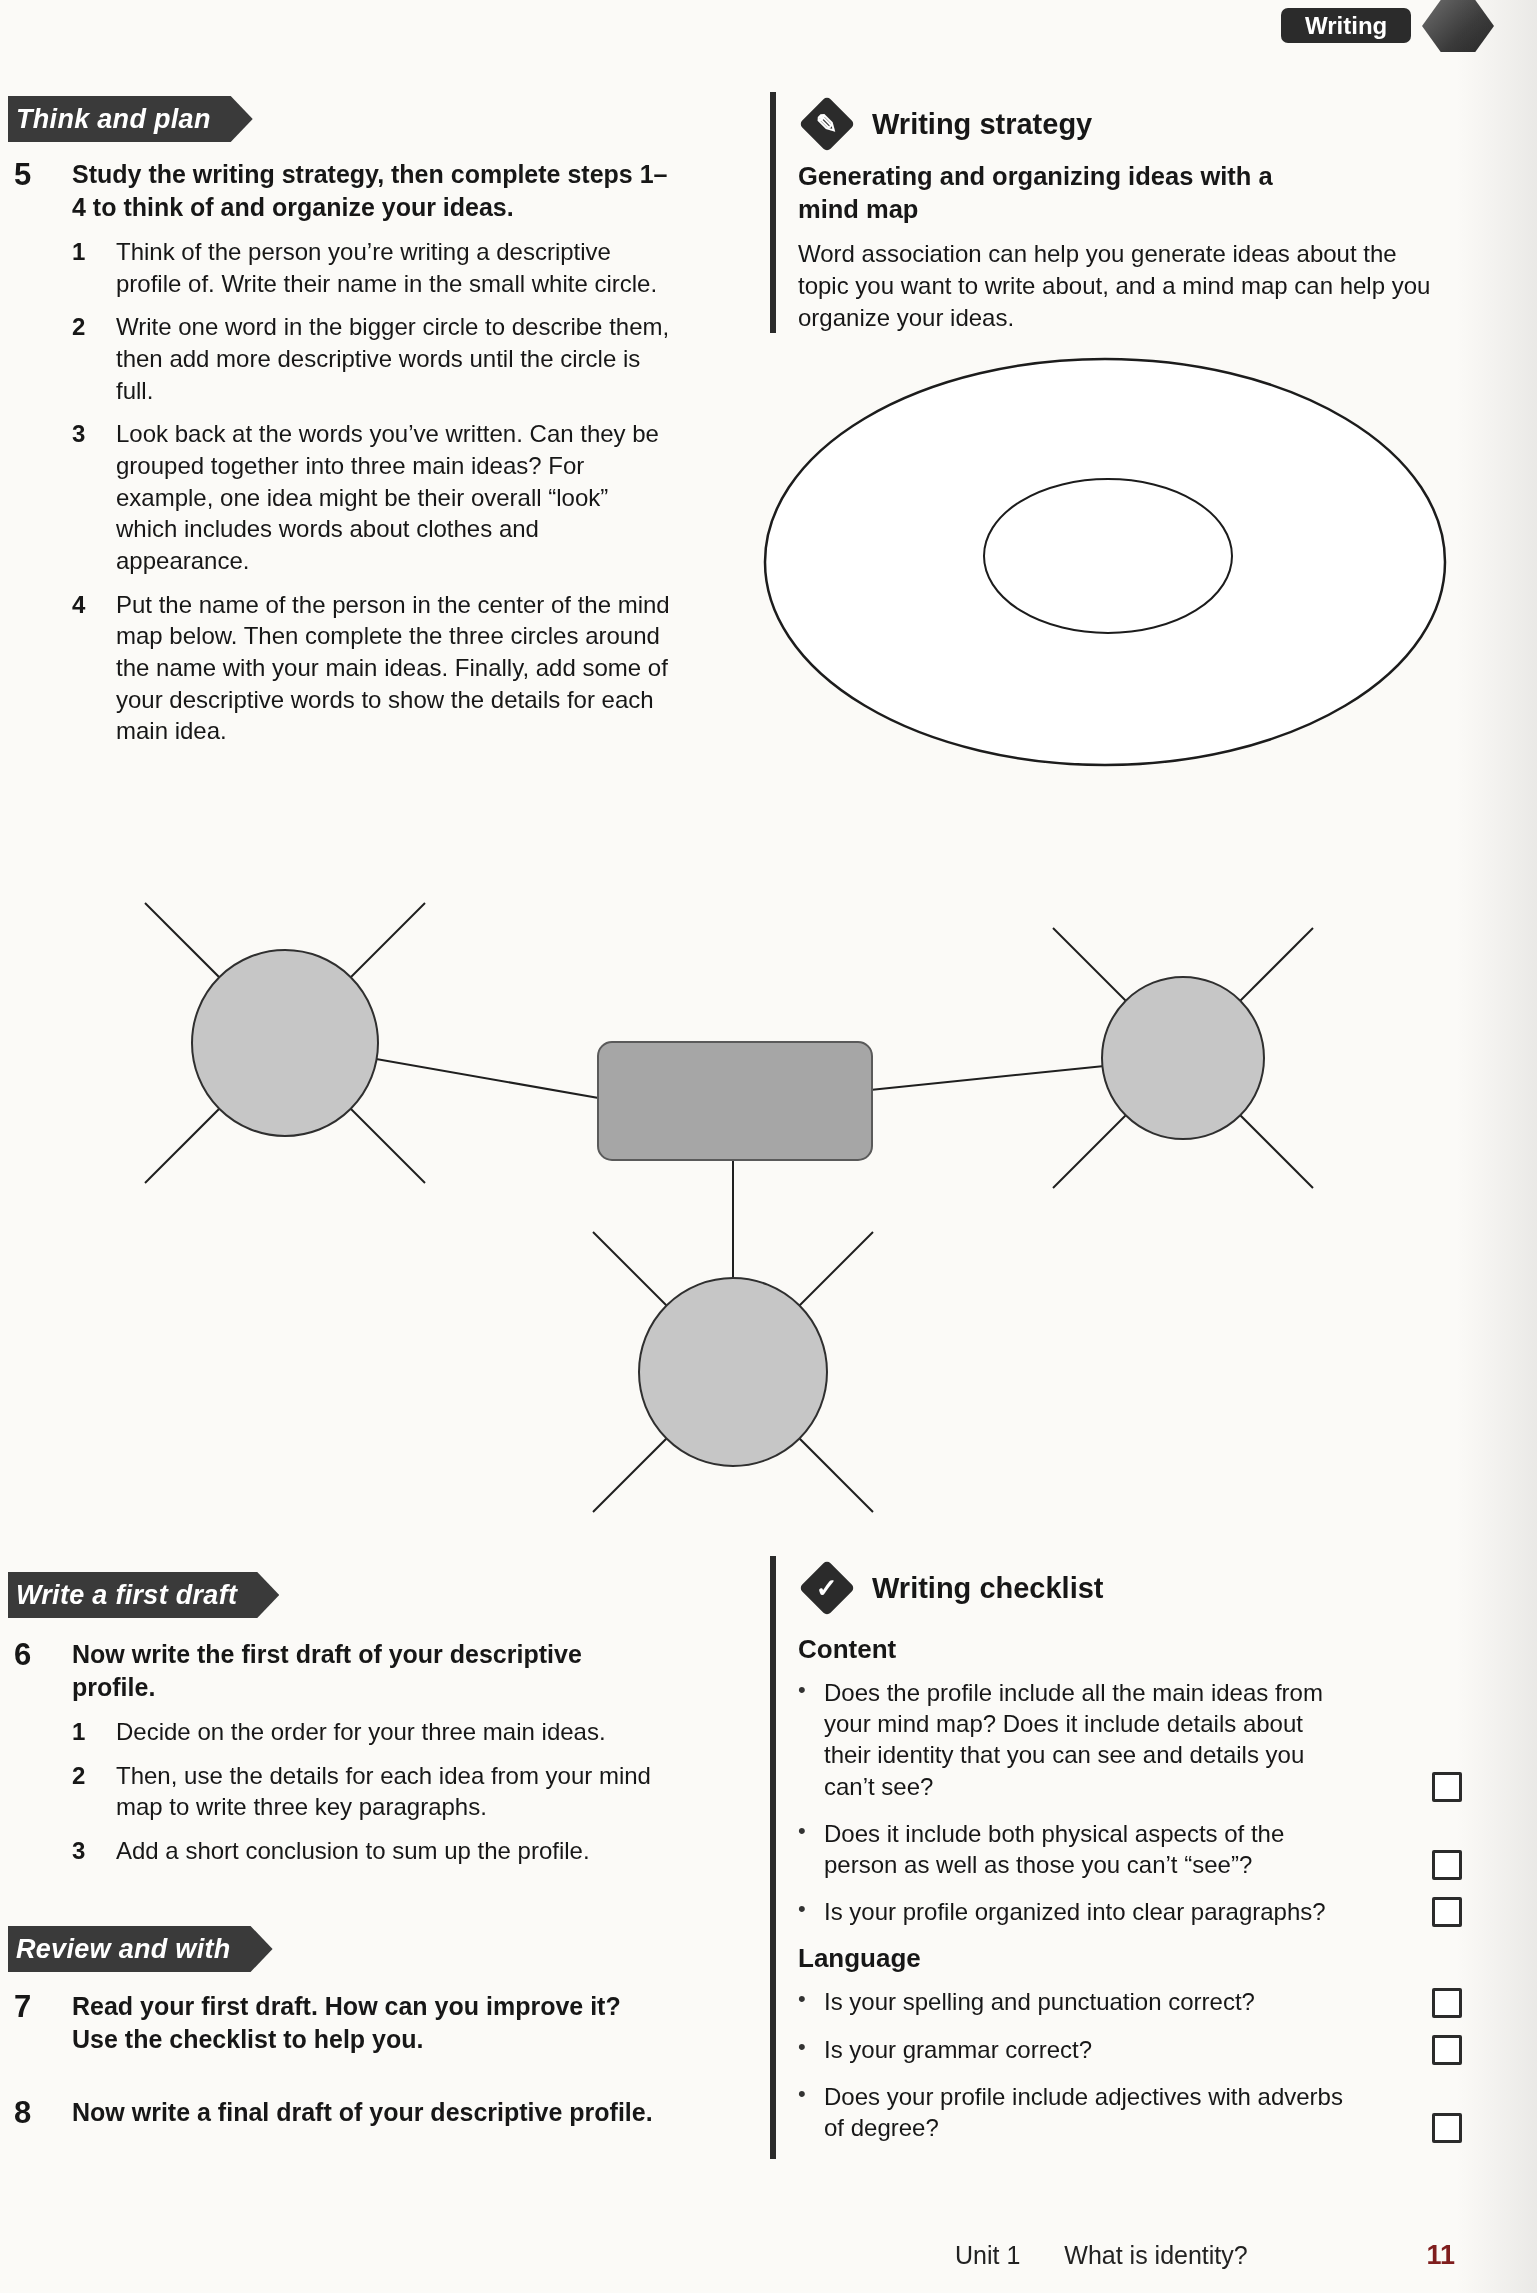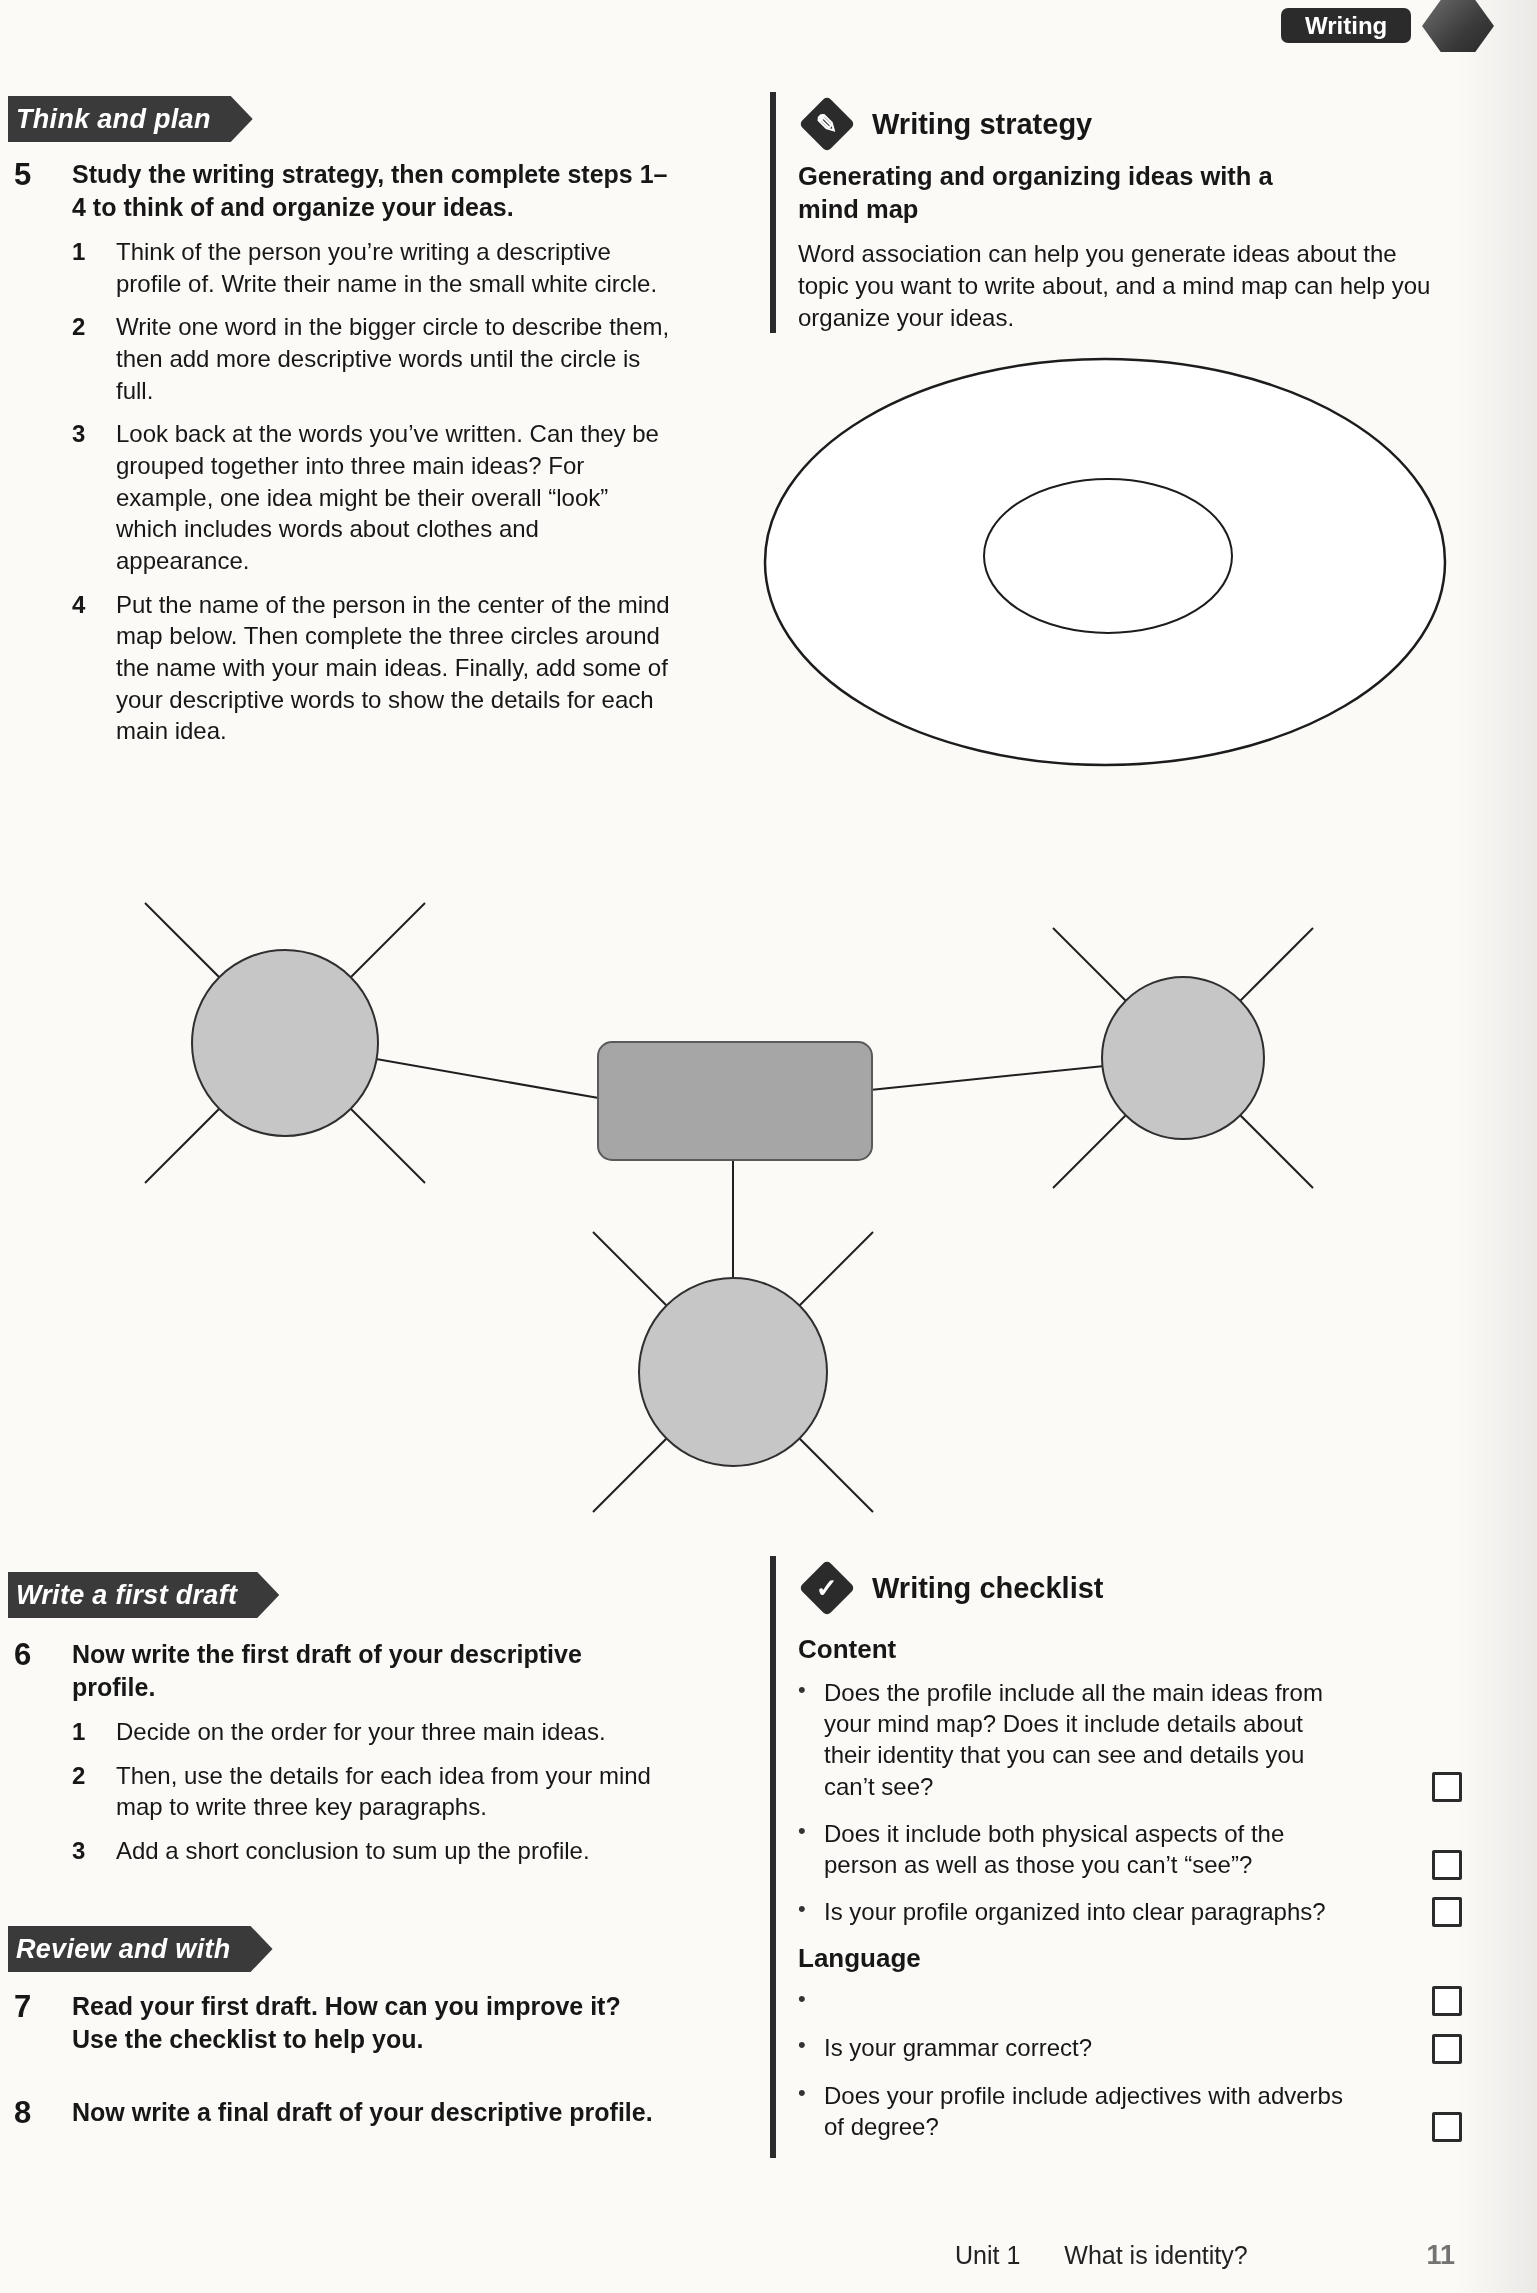--- a/index.html
+++ b/index.html
@@ -86,21 +86,21 @@
   
   .ellipse-svg { position:absolute; left:752px; top:348px; }
   .mindmap-svg { position:absolute; left:80px; top:878px; }
 
   
   .footer {
     position:absolute; left:955px; top:2240px; width:500px;
     display:flex; align-items:baseline; font-size:25px; color:#222;
   }
   .footer-title { margin-left:44px; }
-  .pagenum { margin-left:auto; font-weight:bold; font-size:27px; color:#737373; }
+  .pagenum { margin-left:auto; font-weight:bold; font-size:27px; color:#7f1d1d; }
 
   .scan-edge {
     position:absolute; right:0; top:0; width:80px; height:100%;
     background:linear-gradient(to right, rgba(110,110,110,0) 0%, rgba(110,110,110,0.12) 100%);
     pointer-events:none;
   }
 </style>
 </head>
 <body>
 
@@ -238,20 +238,21 @@
   <div class="cl-item">
     <span class="cl-bullet">•</span>
     <span class="cl-text">Is your profile organized into clear paragraphs?</span>
     <span class="cl-check"></span>
   </div>
 
   <div class="cl-heading">Language</div>
 
   <div class="cl-item">
     <span class="cl-bullet">•</span>
+    <span class="cl-text">Is your spelling and punctuation correct?</span>
     <span class="cl-check"></span>
   </div>
   <div class="cl-item">
     <span class="cl-bullet">•</span>
     <span class="cl-text">Is your grammar correct?</span>
     <span class="cl-check"></span>
   </div>
   <div class="cl-item">
     <span class="cl-bullet">•</span>
     <span class="cl-text">Does your profile include adjectives with adverbs of degree?</span>

